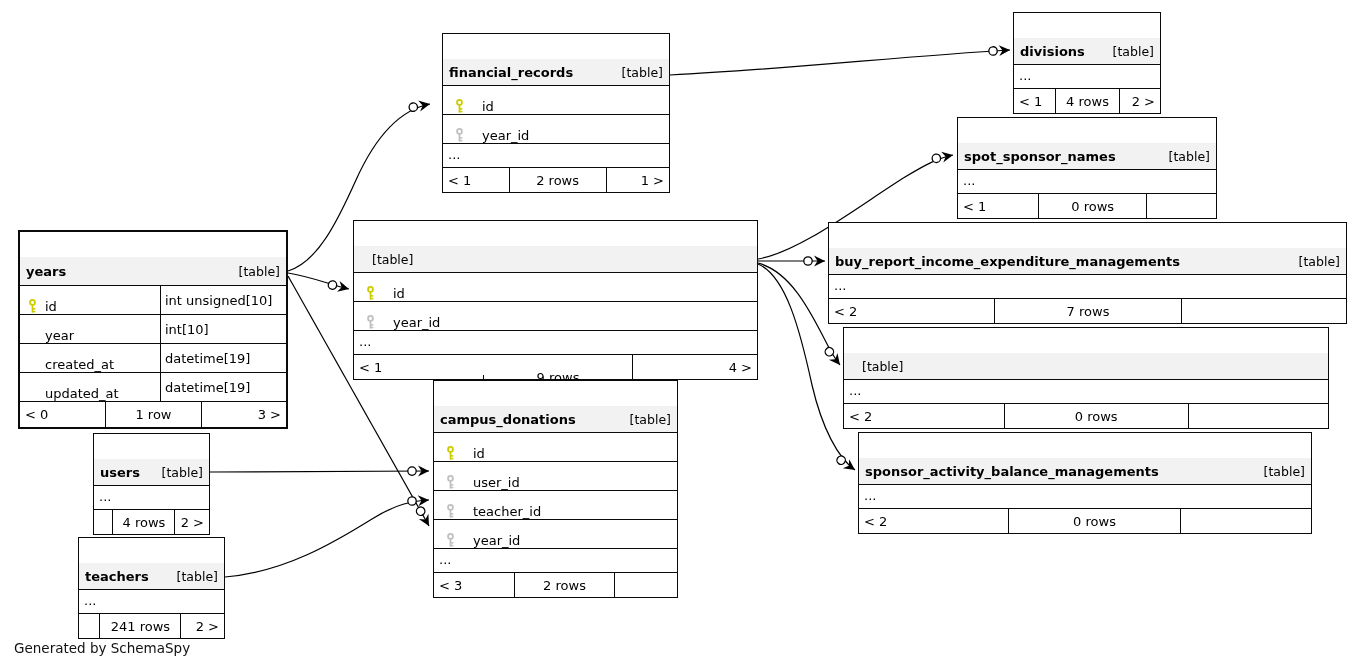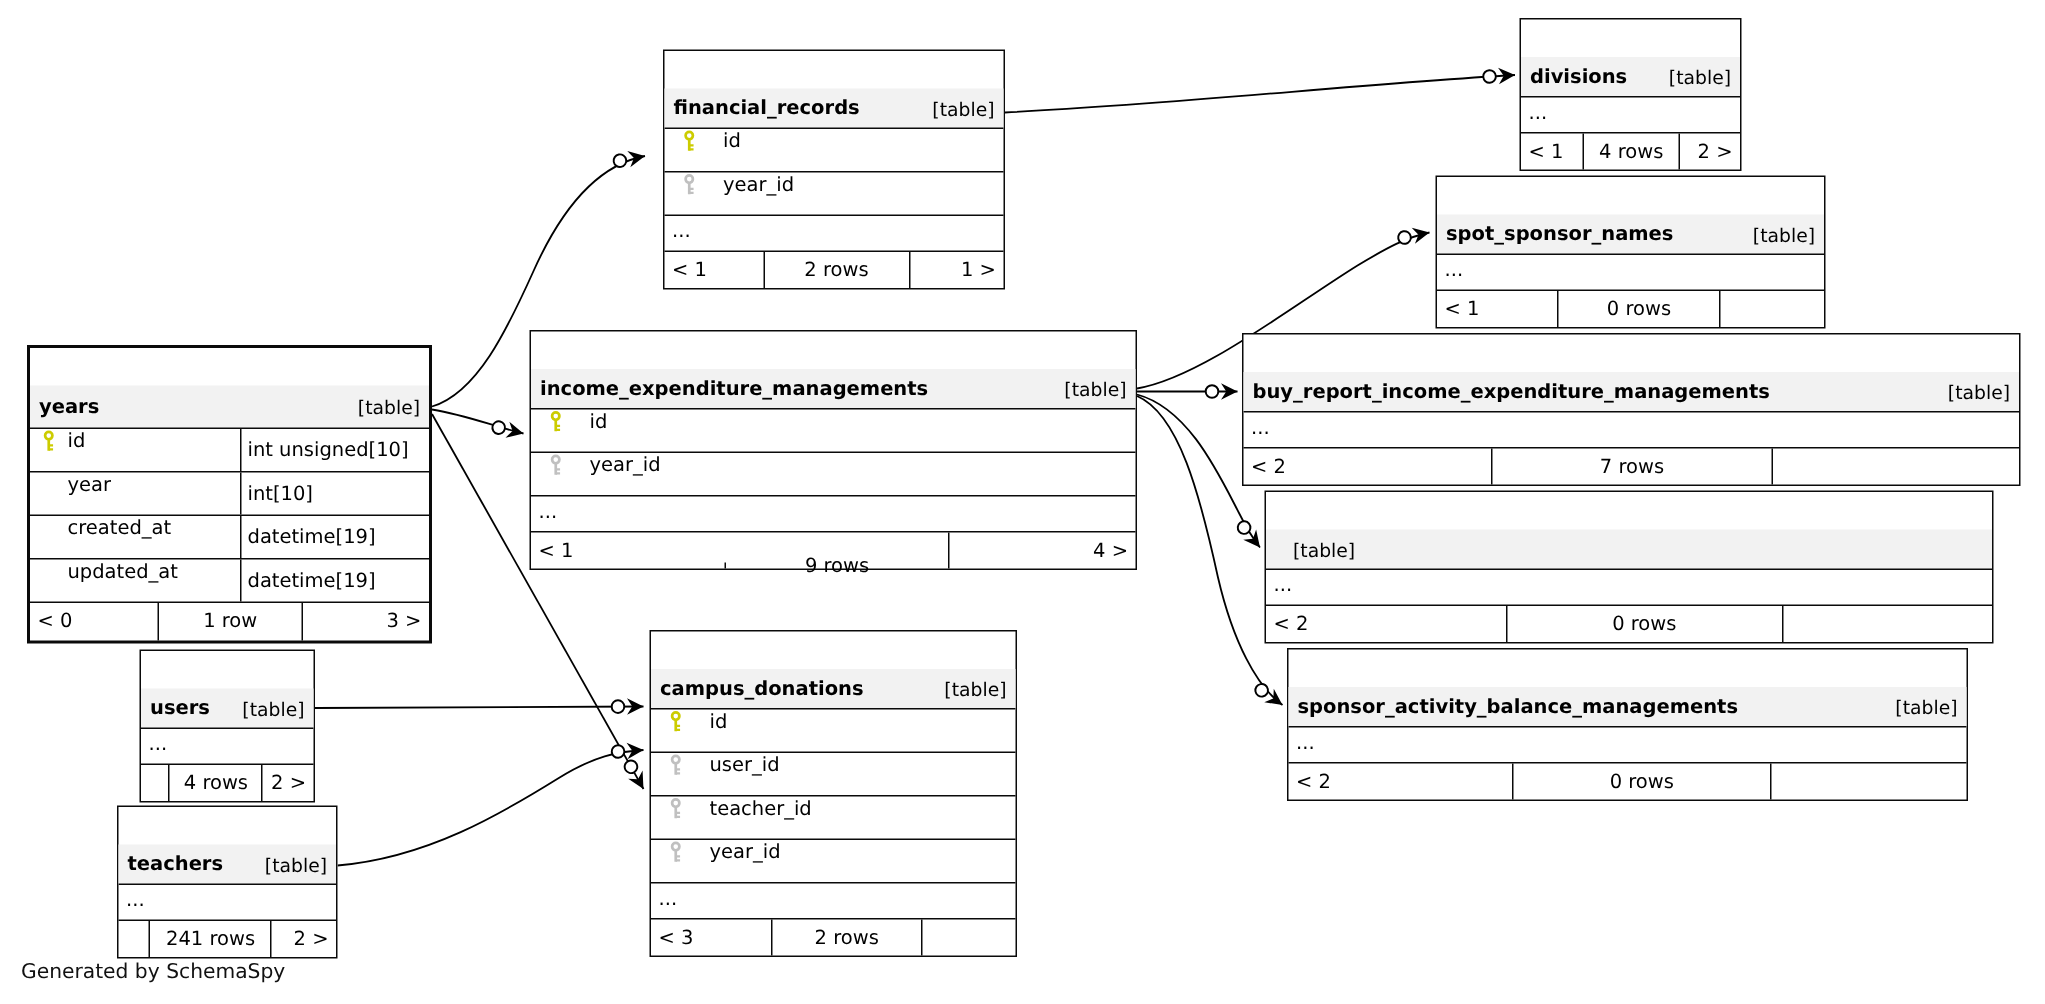--- a/index.html
+++ b/index.html
@@ -14,21 +14,21 @@
   }
   .tbl.thick{border-width:2px;}
   .hdr{
     display:flex;justify-content:space-between;align-items:center;
     background:#f2f2f2;border-bottom:1px solid #0a0a0a;
     padding:0 6px;height:26px;margin-top:25px;
   }
   .tbl.thick .hdr{height:28px;}
   .tname{font-weight:bold;font-size:13px;white-space:nowrap;cursor:pointer;}
   .ttag{font-size:12.5px;padding-left:12px;white-space:nowrap;}
-  .crow{display:flex;align-items:flex-start;border-bottom:1px solid #0a0a0a;height:29px;box-sizing:border-box;}
+  .crow{display:flex;align-items:flex-end;border-bottom:1px solid #0a0a0a;height:29px;box-sizing:border-box;}
   .kcell{display:flex;align-items:center;padding-left:12px;flex:1;min-width:0;}
   .kcell .colname{margin-left:18px;}
   .tbl.thick .kcell{padding-left:8px;}
   .tbl.thick .kcell .colname{margin-left:8px;}
   .namecell{width:140px;flex:none;box-sizing:border-box;}
   .typecell{flex:1;border-left:1px solid #0a0a0a;padding:0 4px;align-self:stretch;display:flex;align-items:center;}
   .keyicon{width:9px;height:16px;flex:none;display:inline-block;}
   .keyicon.pk{color:#cccc00;}
   .keyicon.fk{color:#c0c0c0;}
   .nokey{width:9px;height:16px;flex:none;display:inline-block;}
@@ -173,21 +173,20 @@
   <div class="dots">...</div>
   <div class="frow">
     <div class="fcell fl" style="width:31%;">&lt; 1</div>
     <div class="fcell fc" style="width:42%;">0 rows</div>
     <div class="fcell fr" style="width:27%;"></div>
   </div>
 </div>
 
 <div class="tbl" style="left:353px;top:220px;width:405px;">
   <div class="hdr">
-    <span class="tname">income_expenditure_managements</span>
     <span class="ttag">[table]</span>
   </div>
   <div class="crow">
     <div class="kcell">
       <span class="keyicon pk">
         <svg viewBox="0 0 10 16" width="9" height="16">
             <circle cx="5" cy="4" r="2.7" fill="none" stroke="currentColor" stroke-width="2"></circle>
             <line x1="5" y1="6.7" x2="5" y2="15.3" stroke="currentColor" stroke-width="2"></line>
             <line x1="5" y1="11.2" x2="8.2" y2="11.2" stroke="currentColor" stroke-width="1.7"></line>
             <line x1="5" y1="14.2" x2="8.2" y2="14.2" stroke="currentColor" stroke-width="1.7"></line>
@@ -248,21 +247,21 @@
     <span class="ttag">[table]</span>
   </div>
   <div class="dots">...</div>
   <div class="frow">
     <div class="fcell fl" style="width:33%;">&lt; 2</div>
     <div class="fcell fc" style="width:38%;">0 rows</div>
     <div class="fcell fr" style="width:29%;"></div>
   </div>
 </div>
 
-<div class="tbl" style="left:433px;top:420px;width:245px;">
+<div class="tbl" style="left:433px;top:380px;width:245px;">
   <div class="hdr">
     <span class="tname">campus_donations</span>
     <span class="ttag">[table]</span>
   </div>
   <div class="crow">
     <div class="kcell">
       <span class="keyicon pk">
         <svg viewBox="0 0 10 16" width="9" height="16">
             <circle cx="5" cy="4" r="2.7" fill="none" stroke="currentColor" stroke-width="2"></circle>
             <line x1="5" y1="6.7" x2="5" y2="15.3" stroke="currentColor" stroke-width="2"></line>

